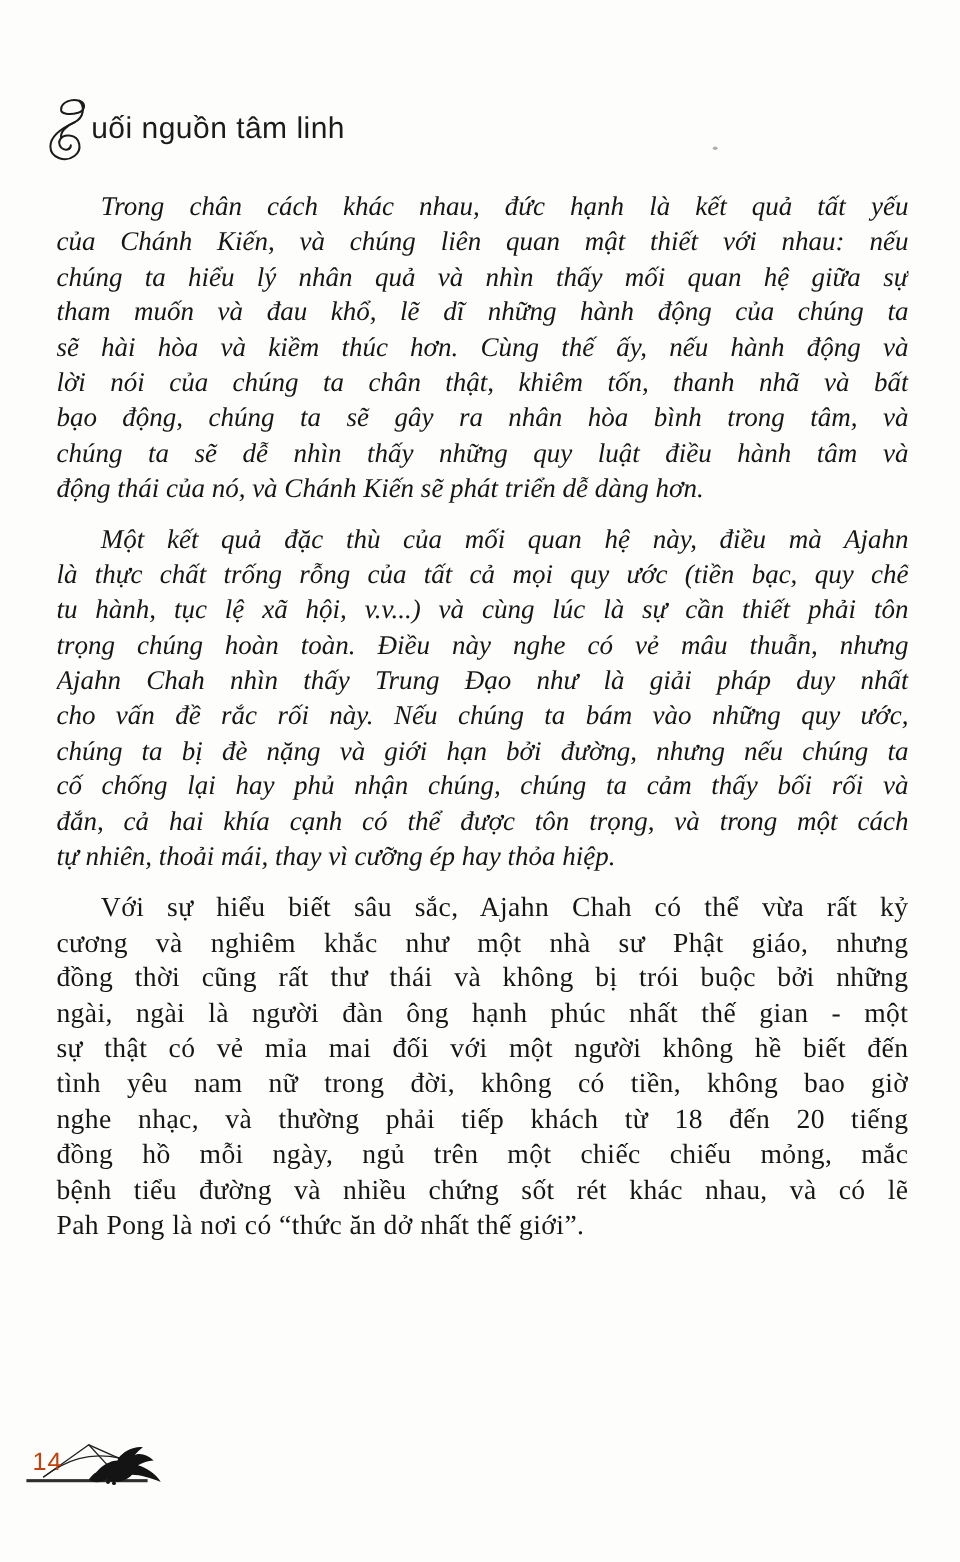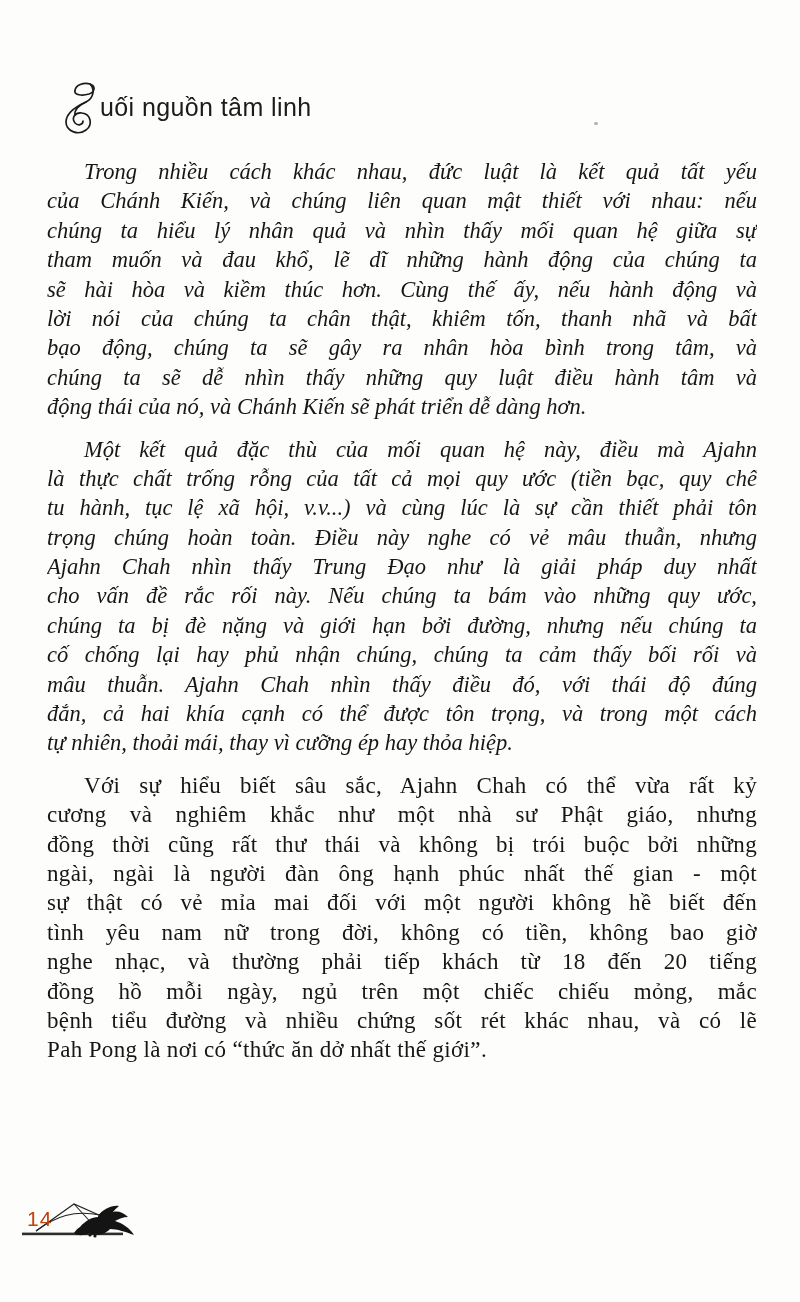--- a/index.html
+++ b/index.html
@@ -7,21 +7,21 @@
     position:relative;
     width:800px;height:1302px;
     margin:0 auto;
     background:#fdfdfb;
     color:#161616;
     font-family:"Liberation Serif","DejaVu Serif",serif;
     overflow:hidden;
   }
   
   .header{
-    position:absolute;left:62px;top:80px;
+    position:absolute;left:38px;top:80px;
     display:flex;align-items:flex-start;
   }
   .initial-s{display:block;margin-top:2px;}
   .header-title{
     font-family:"Liberation Sans","DejaVu Sans",sans-serif;
     font-size:25px;letter-spacing:.4px;color:#1b1b1b;
     margin:13px 0 0 2px;white-space:nowrap;
   }
   
   .text-block{
@@ -68,40 +68,39 @@
         <path d="M24,20 C17,23 12,28 13,33"></path>
       </g>
     </svg>
     <span class="header-title">uối nguồn tâm linh</span>
   </div>
 
   <div class="speck"></div>
 
   <div class="text-block">
       <div class="para italic">
-        <div class="line">Trong nhiều cách khác nhau, đức luật là kết quả tất yếu</div>
+        <div class="line">Trong chân cách khác nhau, đức hạnh là kết quả tất yếu</div>
         <div class="line">của Chánh Kiến, và chúng liên quan mật thiết với nhau: nếu</div>
         <div class="line">chúng ta hiểu lý nhân quả và nhìn thấy mối quan hệ giữa sự</div>
         <div class="line">tham muốn và đau khổ, lẽ dĩ những hành động của chúng ta</div>
         <div class="line">sẽ hài hòa và kiềm thúc hơn. Cùng thế ấy, nếu hành động và</div>
         <div class="line">lời nói của chúng ta chân thật, khiêm tốn, thanh nhã và bất</div>
         <div class="line">bạo động, chúng ta sẽ gây ra nhân hòa bình trong tâm, và</div>
         <div class="line">chúng ta sẽ dễ nhìn thấy những quy luật điều hành tâm và</div>
         <div class="line">động thái của nó, và Chánh Kiến sẽ phát triển dễ dàng hơn.</div>
       </div>
       <div class="para italic">
         <div class="line">Một kết quả đặc thù của mối quan hệ này, điều mà Ajahn</div>
         <div class="line">là thực chất trống rỗng của tất cả mọi quy ước (tiền bạc, quy chế</div>
         <div class="line">tu hành, tục lệ xã hội, v.v...) và cùng lúc là sự cần thiết phải tôn</div>
         <div class="line">trọng chúng hoàn toàn. Điều này nghe có vẻ mâu thuẫn, nhưng</div>
         <div class="line">Ajahn Chah nhìn thấy Trung Đạo như là giải pháp duy nhất</div>
         <div class="line">cho vấn đề rắc rối này. Nếu chúng ta bám vào những quy ước,</div>
         <div class="line">chúng ta bị đè nặng và giới hạn bởi đường, nhưng nếu chúng ta</div>
         <div class="line">cố chống lại hay phủ nhận chúng, chúng ta cảm thấy bối rối và</div>
-        <div class="line">mâu thuẫn. Ajahn Chah nhìn thấy điều đó, với thái độ đúng</div>
         <div class="line">đắn, cả hai khía cạnh có thể được tôn trọng, và trong một cách</div>
         <div class="line">tự nhiên, thoải mái, thay vì cưỡng ép hay thỏa hiệp.</div>
       </div>
       <div class="para regular">
         <div class="line">Với sự hiểu biết sâu sắc, Ajahn Chah có thể vừa rất kỷ</div>
         <div class="line">cương và nghiêm khắc như một nhà sư Phật giáo, nhưng</div>
         <div class="line">đồng thời cũng rất thư thái và không bị trói buộc bởi những</div>
         <div class="line">ngài, ngài là người đàn ông hạnh phúc nhất thế gian - một</div>
         <div class="line">sự thật có vẻ mỉa mai đối với một người không hề biết đến</div>
         <div class="line">tình yêu nam nữ trong đời, không có tiền, không bao giờ</div>

